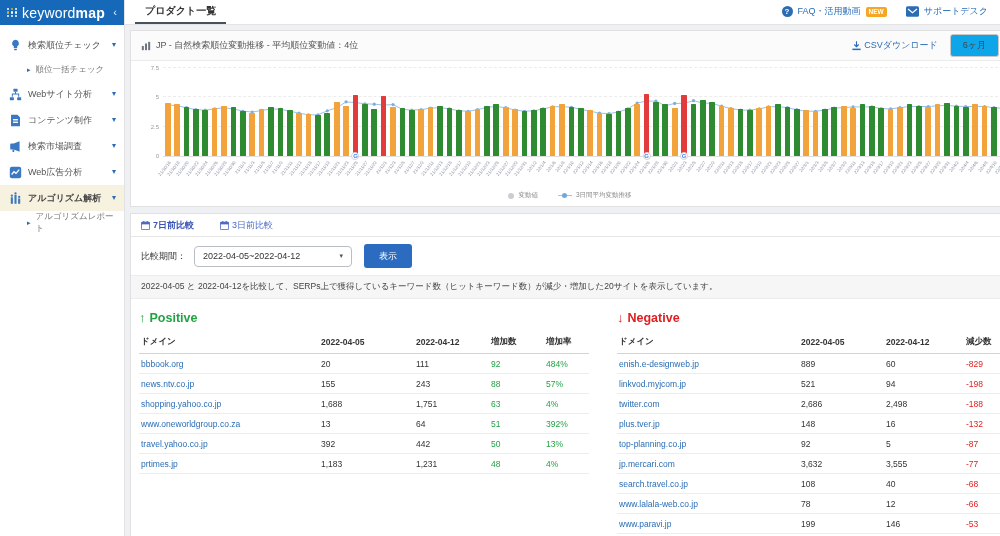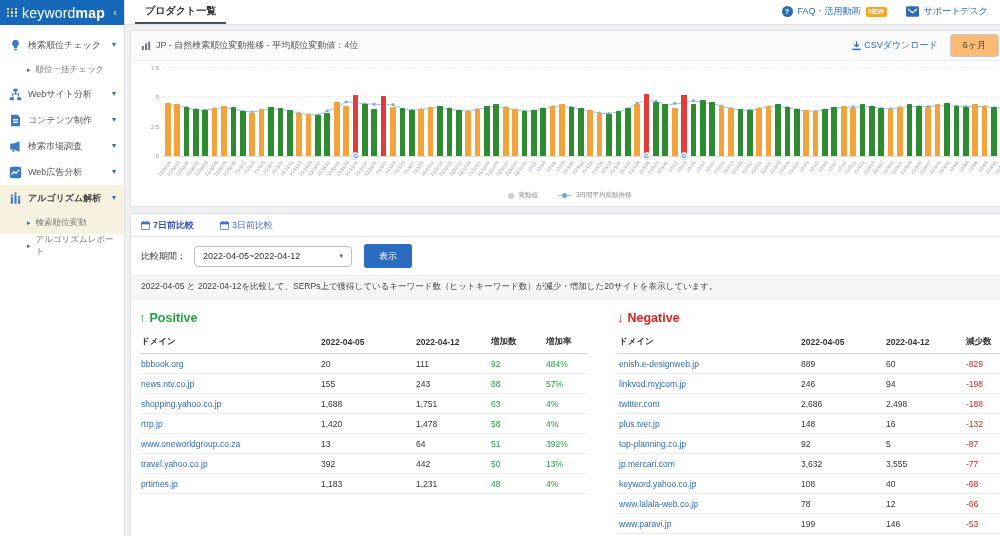--- a/index.html
+++ b/index.html
@@ -41,21 +41,21 @@
 
   
   .main{position:absolute;left:125px;top:25px;right:0;bottom:0;overflow:hidden}
   .panel{background:#fff;border:1px solid #e0e0e0}
   .chart-panel{margin:5px 0 6px 5px;width:880px}
   .panel-head{height:30px;display:flex;align-items:center;padding:0 10px;background:#fbfbfc;
               border-bottom:1px solid #ebebeb;font-size:9px;color:#555}
   .panel-title{margin-left:5px}
   .head-right{margin-left:auto;display:flex;align-items:center;gap:12px}
   .csv{display:flex;align-items:center;gap:3px;color:#2a6db5;font-size:9px;cursor:pointer;text-decoration:none}
-  .range-btn{background:#fdba74;border:1px solid #c9c9c9;border-radius:3px;font-size:9px;color:#444;
+  .range-btn{background:#0ea5e9;border:1px solid #c9c9c9;border-radius:3px;font-size:9px;color:#444;
              padding:4px 12px;cursor:pointer;font-family:inherit}
 
   
   .chart-body{padding:8px 8px 4px}
   .plot-wrap{position:relative;margin-left:24px}
   .plot{position:relative;height:88px;width:845px;border-bottom:1px solid #e0e0e0}
   .grid{position:absolute;left:0;right:0;border-top:1px dashed #ececec}
   .ytick{position:absolute;left:-24px;width:20px;text-align:right;font-size:6px;color:#999}
   .bar{position:absolute;bottom:0;border-radius:.5px}
   #lineSvg{position:absolute;left:0;top:0;width:845px;height:88px;overflow:visible;pointer-events:none}
@@ -184,24 +184,20 @@
             <rect x="2.2" y="6.5" width="2.6" height="8"></rect>
             <circle cx="3.5" cy="4.5" r="1.4"></circle>
             <rect x="6.7" y="3.5" width="2.6" height="11"></rect>
             <circle cx="8" cy="1.8" r="1.4"></circle>
             <rect x="11.2" y="8" width="2.6" height="6.5"></rect>
             <circle cx="12.5" cy="6" r="1.4"></circle>
           </svg>
         </span>
       <span>アルゴリズム解析</span>
       <span class="nav-chev">▾</span>
-    </div>
-    <div class="nav-sub active-bg">
-      <span class="tri">▸</span>
-      <span>検索順位変動</span>
     </div>
     <div class="nav-sub">
       <span class="tri">▸</span>
       <span>アルゴリズムレポート</span>
     </div>
   </nav>
 </aside>
 
 <header class="topbar">
   <div class="ptab">プロダクト一覧</div>
@@ -616,27 +612,20 @@
                 <td class="inc">57%</td>
               </tr>
               <tr>
                 <td class="domain">shopping.yahoo.co.jp</td>
                 <td>1,688</td>
                 <td>1,751</td>
                 <td class="inc">63</td>
                 <td class="inc">4%</td>
               </tr>
               <tr>
-                <td class="domain">rtrp.jp</td>
-                <td>1,420</td>
-                <td>1,478</td>
-                <td class="inc">58</td>
-                <td class="inc">4%</td>
-              </tr>
-              <tr>
                 <td class="domain">www.oneworldgroup.co.za</td>
                 <td>13</td>
                 <td>64</td>
                 <td class="inc">51</td>
                 <td class="inc">392%</td>
               </tr>
               <tr>
                 <td class="domain">travel.yahoo.co.jp</td>
                 <td>392</td>
                 <td>442</td>
@@ -675,21 +664,21 @@
             </thead>
           <tbody id="negBody">
               <tr>
                 <td class="domain">enish.e-designweb.jp</td>
                 <td>889</td>
                 <td>60</td>
                 <td class="dec">-829</td>
               </tr>
               <tr>
                 <td class="domain">linkvod.myjcom.jp</td>
-                <td>246</td>
+                <td>521</td>
                 <td>94</td>
                 <td class="dec">-198</td>
               </tr>
               <tr>
                 <td class="domain">twitter.com</td>
                 <td>2,686</td>
                 <td>2,498</td>
                 <td class="dec">-188</td>
               </tr>
               <tr>
@@ -704,21 +693,21 @@
                 <td>5</td>
                 <td class="dec">-87</td>
               </tr>
               <tr>
                 <td class="domain">jp.mercari.com</td>
                 <td>3,632</td>
                 <td>3,555</td>
                 <td class="dec">-77</td>
               </tr>
               <tr>
-                <td class="domain">keyword.yahoo.co.jp</td>
+                <td class="domain">search.travel.co.jp</td>
                 <td>108</td>
                 <td>40</td>
                 <td class="dec">-68</td>
               </tr>
               <tr>
                 <td class="domain">www.lalala-web.co.jp</td>
                 <td>78</td>
                 <td>12</td>
                 <td class="dec">-66</td>
               </tr>

